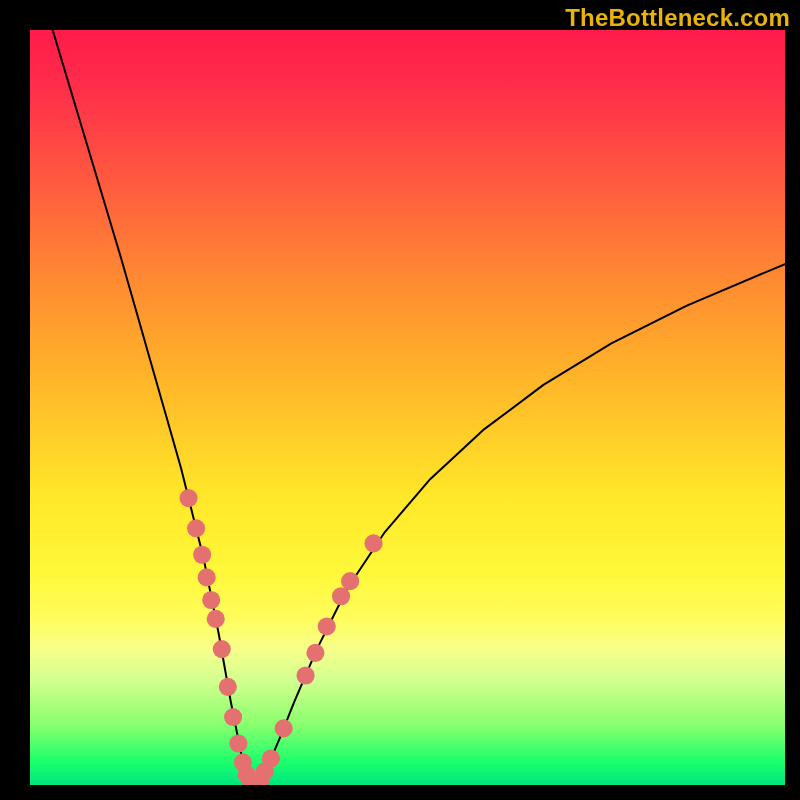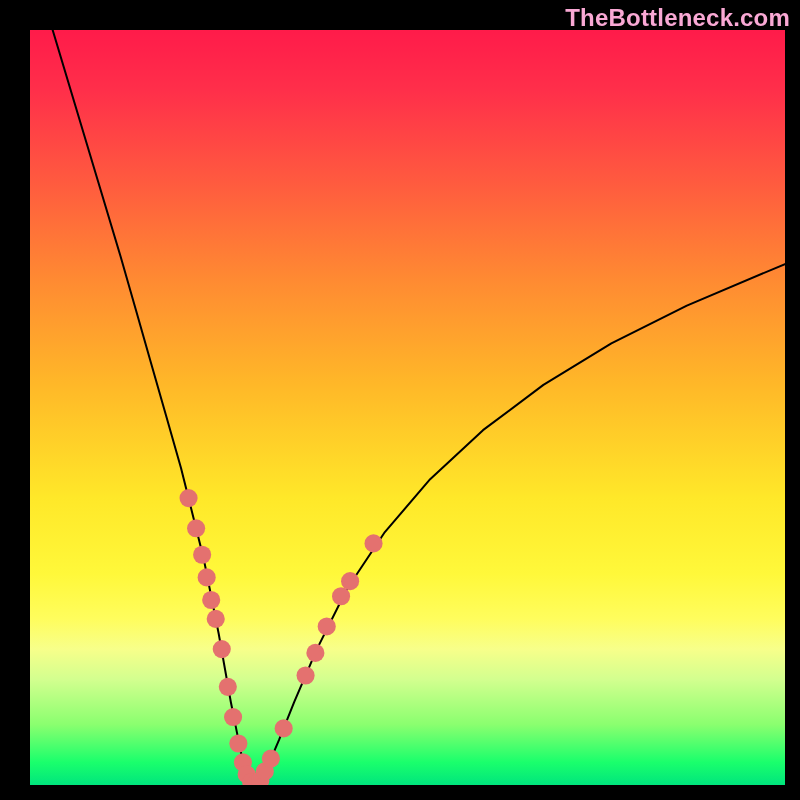--- a/index.html
+++ b/index.html
@@ -44,21 +44,21 @@
     position: absolute;
     left: 0;
     top: 0;
   }
   .watermark {
     position: absolute;
     top: 4px;
     right: 10px;
     font-size: 24px;
     font-weight: 600;
-    color: #f9a8d4;
+    color: #eab308;
     letter-spacing: 0.2px;
     user-select: none;
   }
 </style>
 </head>
 <body>
 
 <div class="frame">
 
   <div class="plot-area">

